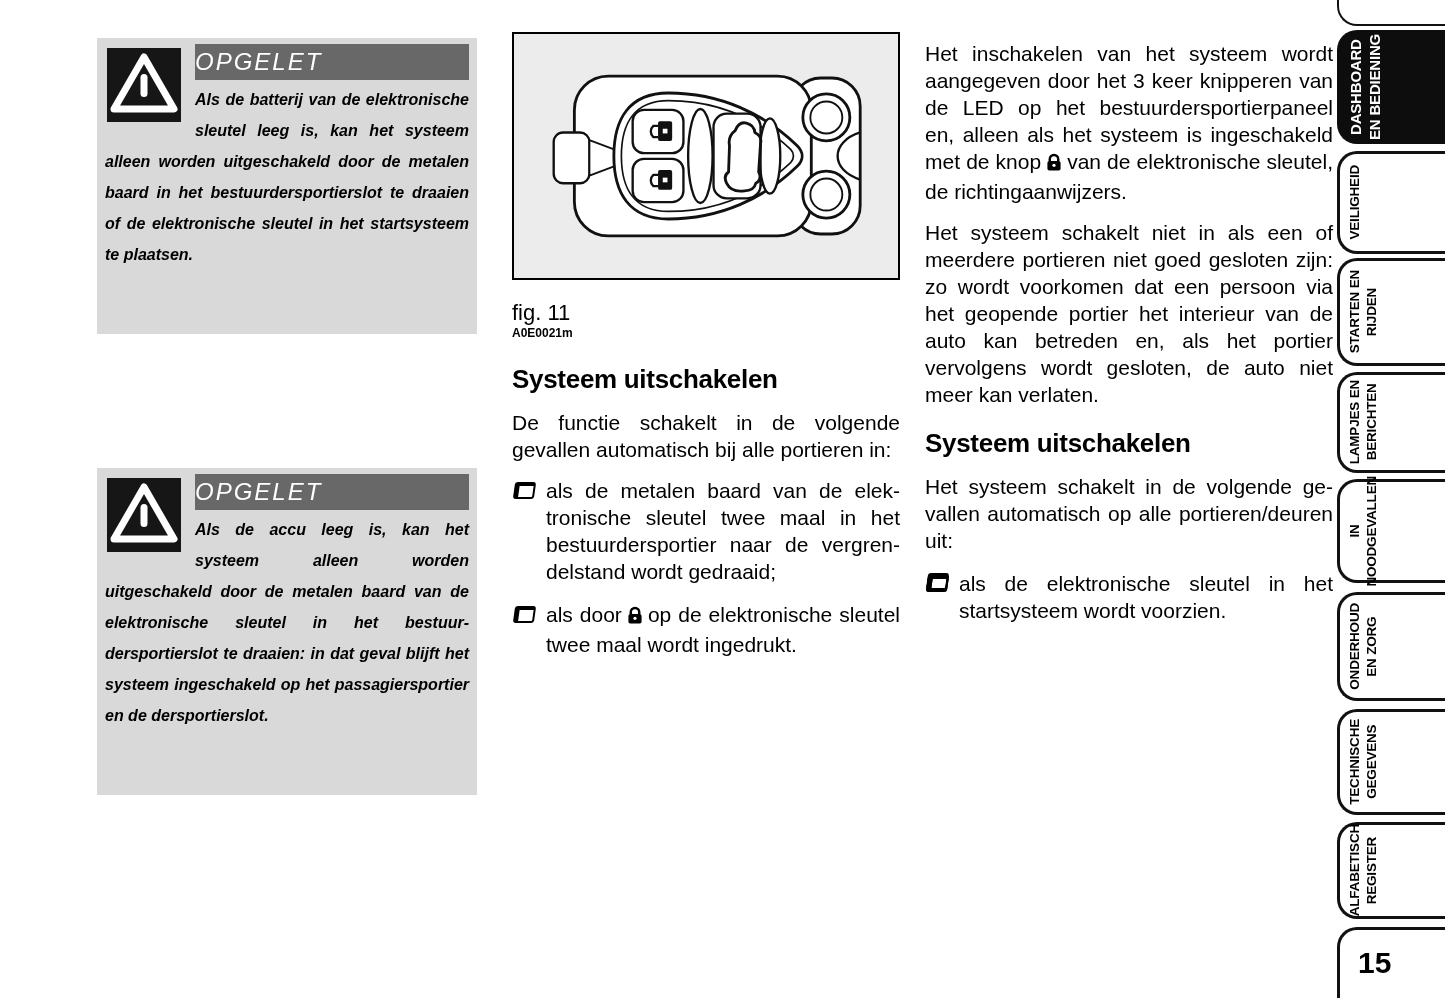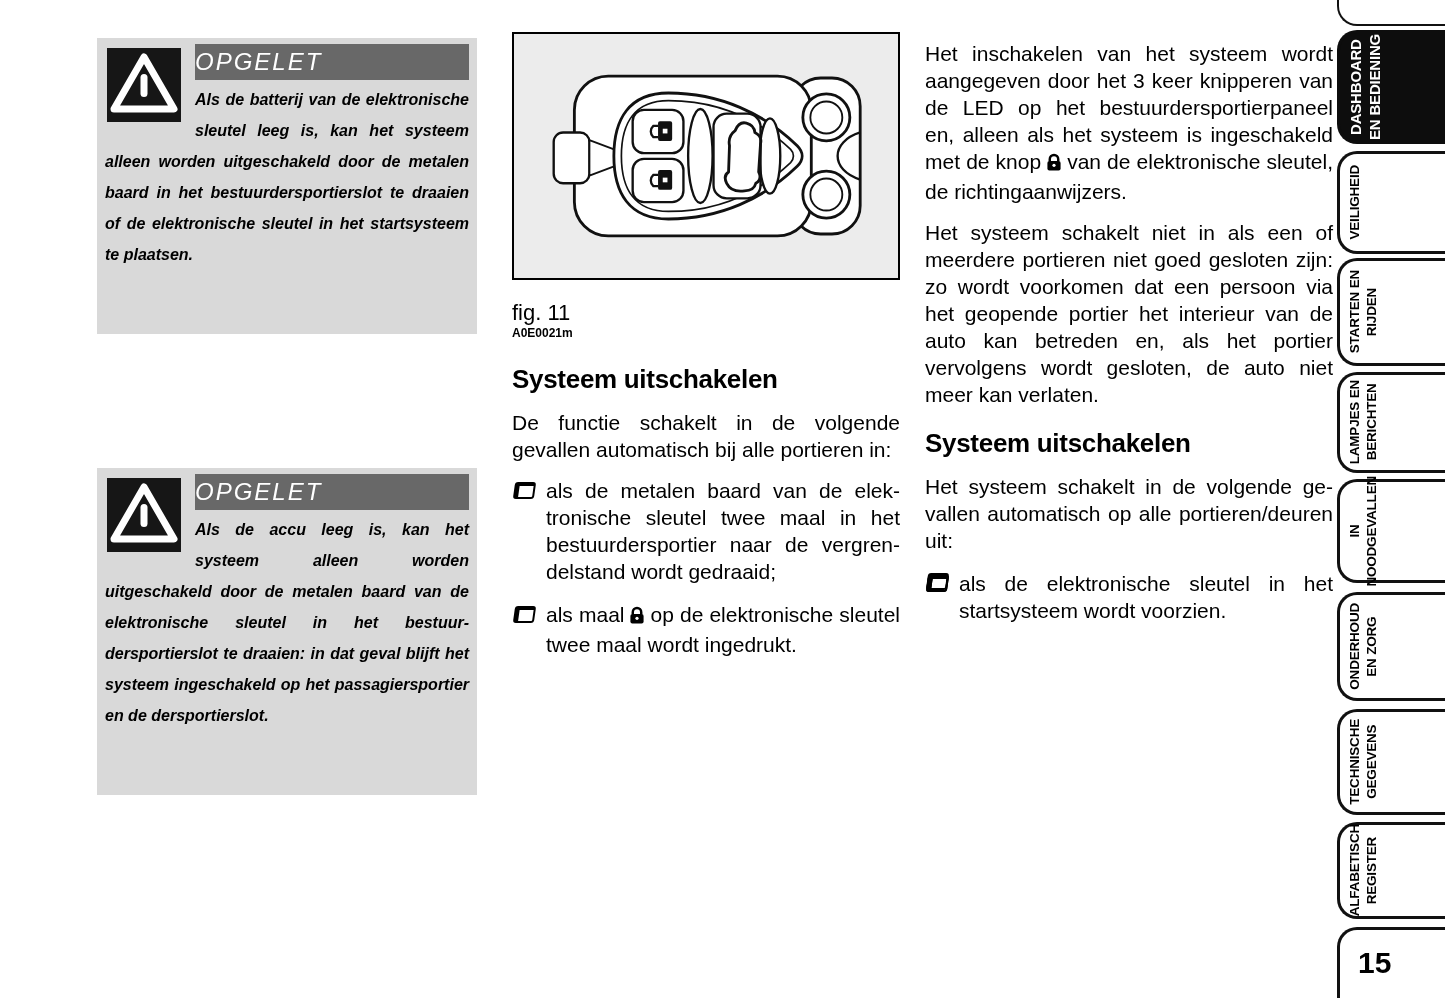--- a/index.html
+++ b/index.html
@@ -130,21 +130,21 @@
     <h2 class="h-section">Systeem uitschakelen</h2>
     <p class="body-p">De functie schakelt in de volgende gevallen automatisch bij alle portieren in:</p>
 
     <div class="bullet">
       <span class="bsq"></span>
       <span>als de metalen baard van de elek­tronische sleutel twee maal in het bestuurdersportier naar de vergren­delstand wordt gedraaid;</span>
     </div>
 
     <div class="bullet">
       <span class="bsq"></span>
-      <span>als maal</span><span class="lock"><svg width="16" height="19" viewBox="0 0 17 19">
+      <span>als door</span><span class="lock"><svg width="16" height="19" viewBox="0 0 17 19">
             <path d="M4 8 V6 a4.5 4.5 0 0 1 9 0 V8" fill="none" stroke="#000" stroke-width="2.6"></path>
             <rect x="1.5" y="8" width="14" height="10" rx="2" fill="#000"></rect>
             <circle cx="8.5" cy="12.5" r="1.7" fill="#fff"></circle>
           </svg></span><span>op de elektronische sleu­tel twee maal wordt ingedrukt.</span>
     </div>
   </div>
 
   <div class="rcol">
     <p class="body-p"><span>Het inschakelen van het systeem wordt aangegeven door het 3 keer knipperen van de LED op het bestuurdersportier­paneel en, alleen als het systeem is in­geschakeld met de knop</span><span class="lock"><svg width="16" height="19" viewBox="0 0 17 19">
             <path d="M4 8 V6 a4.5 4.5 0 0 1 9 0 V8" fill="none" stroke="#000" stroke-width="2.6"></path>

